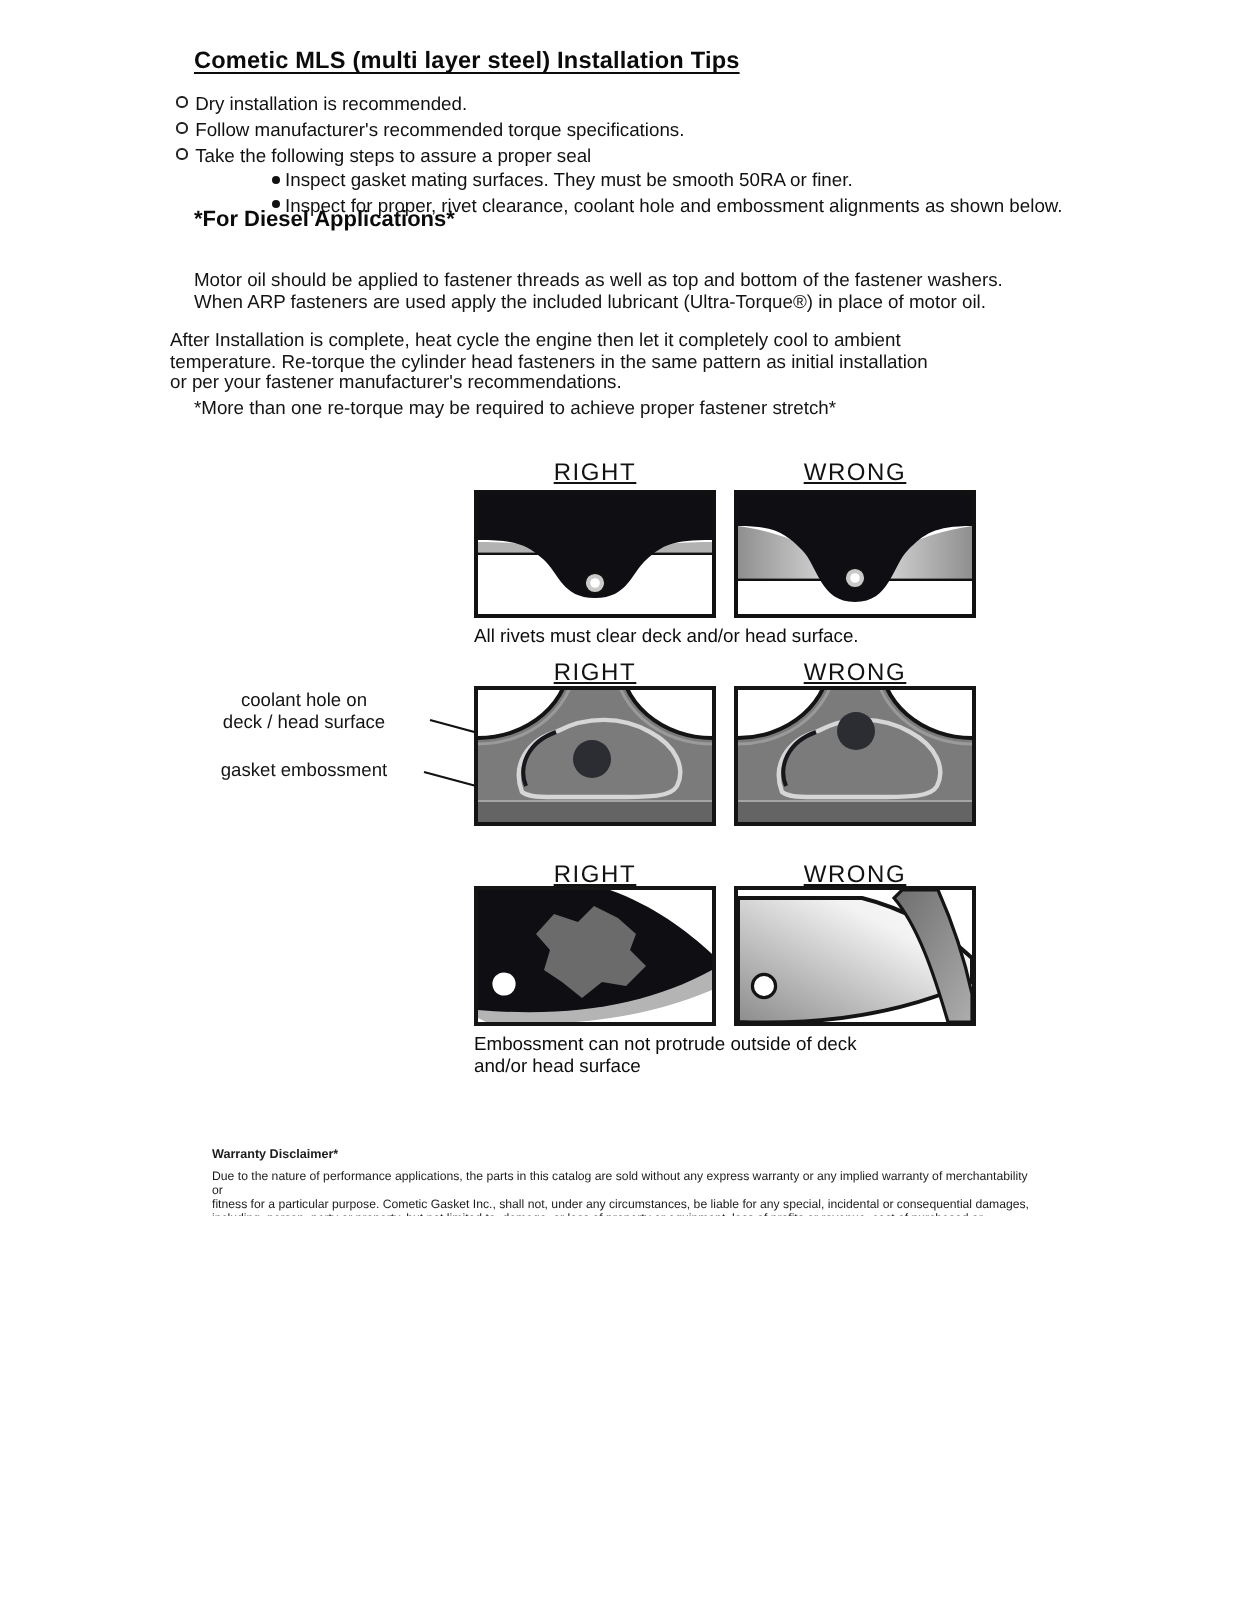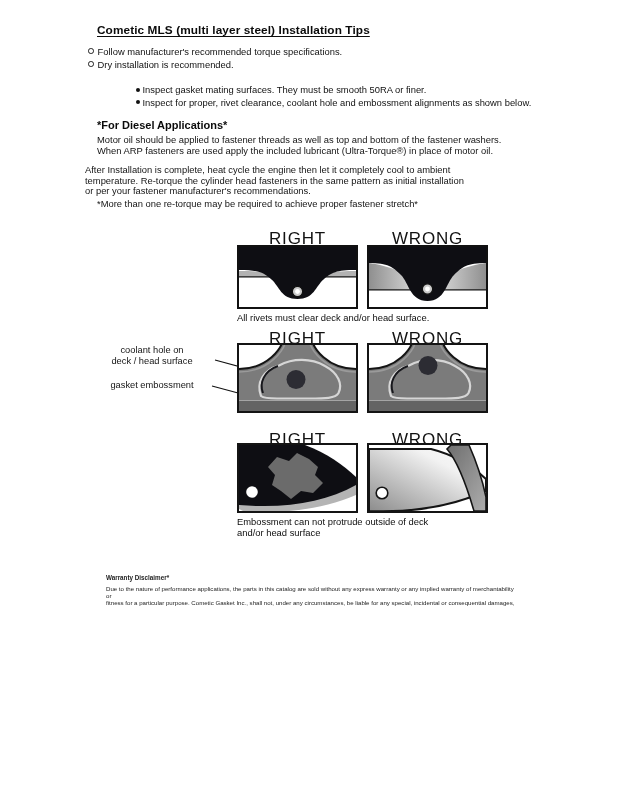--- a/index.html
+++ b/index.html
@@ -9,46 +9,47 @@
   .title{font-size:11.8px;font-weight:bold;letter-spacing:.1px;color:#0b0b0b;
          text-decoration:underline;text-underline-offset:2px;white-space:nowrap;}
   .bullet-row{height:13px;line-height:13px;font-size:9.4px;white-space:nowrap;}
   .sub-row{height:12.5px;line-height:12.5px;font-size:9.4px;white-space:nowrap;}
   .b-circle{display:inline-block;width:3.6px;height:3.6px;border:1px solid #222;border-radius:50%;
             margin-right:4px;vertical-align:1.5px;}
   .b-dot{display:inline-block;width:4px;height:4px;background:#111;border-radius:50%;
          margin-right:2.5px;vertical-align:1.5px;}
   .h2{font-size:11px;font-weight:bold;white-space:nowrap;color:#0b0b0b;}
   .body-p{font-size:9.4px;line-height:10.6px;white-space:pre-line;color:#141414;}
-  .dlabel{width:121px;text-align:center;font-size:17px;letter-spacing:.8px;color:#121212;white-space:nowrap;}
+  .dlabel{width:121px;text-align:center;font-size:12px;letter-spacing:.8px;color:#121212;white-space:nowrap;text-decoration:underline;}
   .caption{font-size:9.4px;color:#0d0d0d;white-space:pre-line;line-height:11px;}
   .side-label{width:114px;text-align:center;font-size:9.3px;line-height:10.5px;white-space:pre-line;color:#141414;}
   .warranty{width:410px;font-size:6.1px;line-height:7px;color:#1c1c1c;}
   .warranty .w-head{font-weight:bold;margin:0 0 4px 0;font-size:6.3px;}
   .warranty p{margin:0 0 5px 0;white-space:pre-line;}
   .footer{font-size:12.3px;letter-spacing:.2px;color:#14532d;white-space:nowrap;}
   svg{display:block;}
 </style>
 </head>
 <body>
 
 <div class="page">
 
   <div class="abs title" style="left:97px;top:23px;">Cometic MLS (multi layer steel) Installation Tips</div>
 
   <div class="abs" style="left:88px;top:45px;">
+    <div class="bullet-row"><span class="b-circle"></span><span>Dry installation is recommended.</span></div>
     <div class="bullet-row"><span class="b-circle"></span><span>Follow manufacturer's recommended torque specifications.</span></div>
-    <div class="bullet-row"><span class="b-circle"></span><span>Dry installation is recommended.</span></div>
+    <div class="bullet-row"><span class="b-circle"></span><span>Take the following steps to assure a proper seal</span></div>
   </div>
   <div class="abs" style="left:112px;top:84px;margin-left:24px;">
     <div class="sub-row"><span class="b-dot"></span><span>Inspect gasket mating surfaces.  They must be smooth 50RA or finer.</span></div>
     <div class="sub-row"><span class="b-dot"></span><span>Inspect for proper, rivet clearance, coolant hole and embossment alignments as shown below.</span></div>
   </div>
 
-  <div class="abs h2" style="left:97px;top:119px;">*For Diesel Applications*</div>
+  <div class="abs h2" style="left:97px;top:104px;">*For Diesel Applications*</div>
   <div class="abs body-p" style="left:97px;top:135px;width:470px;">Motor oil should be applied to fastener threads as well as top and bottom of the fastener washers.
 When ARP fasteners are used apply the included lubricant (Ultra-Torque®) in place of motor oil.</div>
   <div class="abs body-p" style="left:85px;top:165px;width:470px;">After Installation is complete, heat cycle the engine then let it completely cool to ambient
 temperature. Re-torque the cylinder head fasteners in the same pattern as initial installation
 or per your fastener manufacturer's recommendations.</div>
   <div class="abs body-p" style="left:97px;top:199px;width:470px;">*More than one re-torque may be required to achieve proper fastener stretch*</div>
 
   <div class="abs dlabel" style="left:237px;top:229px;">RIGHT</div>
   <div class="abs dlabel" style="left:367px;top:229px;">WRONG</div>
 

